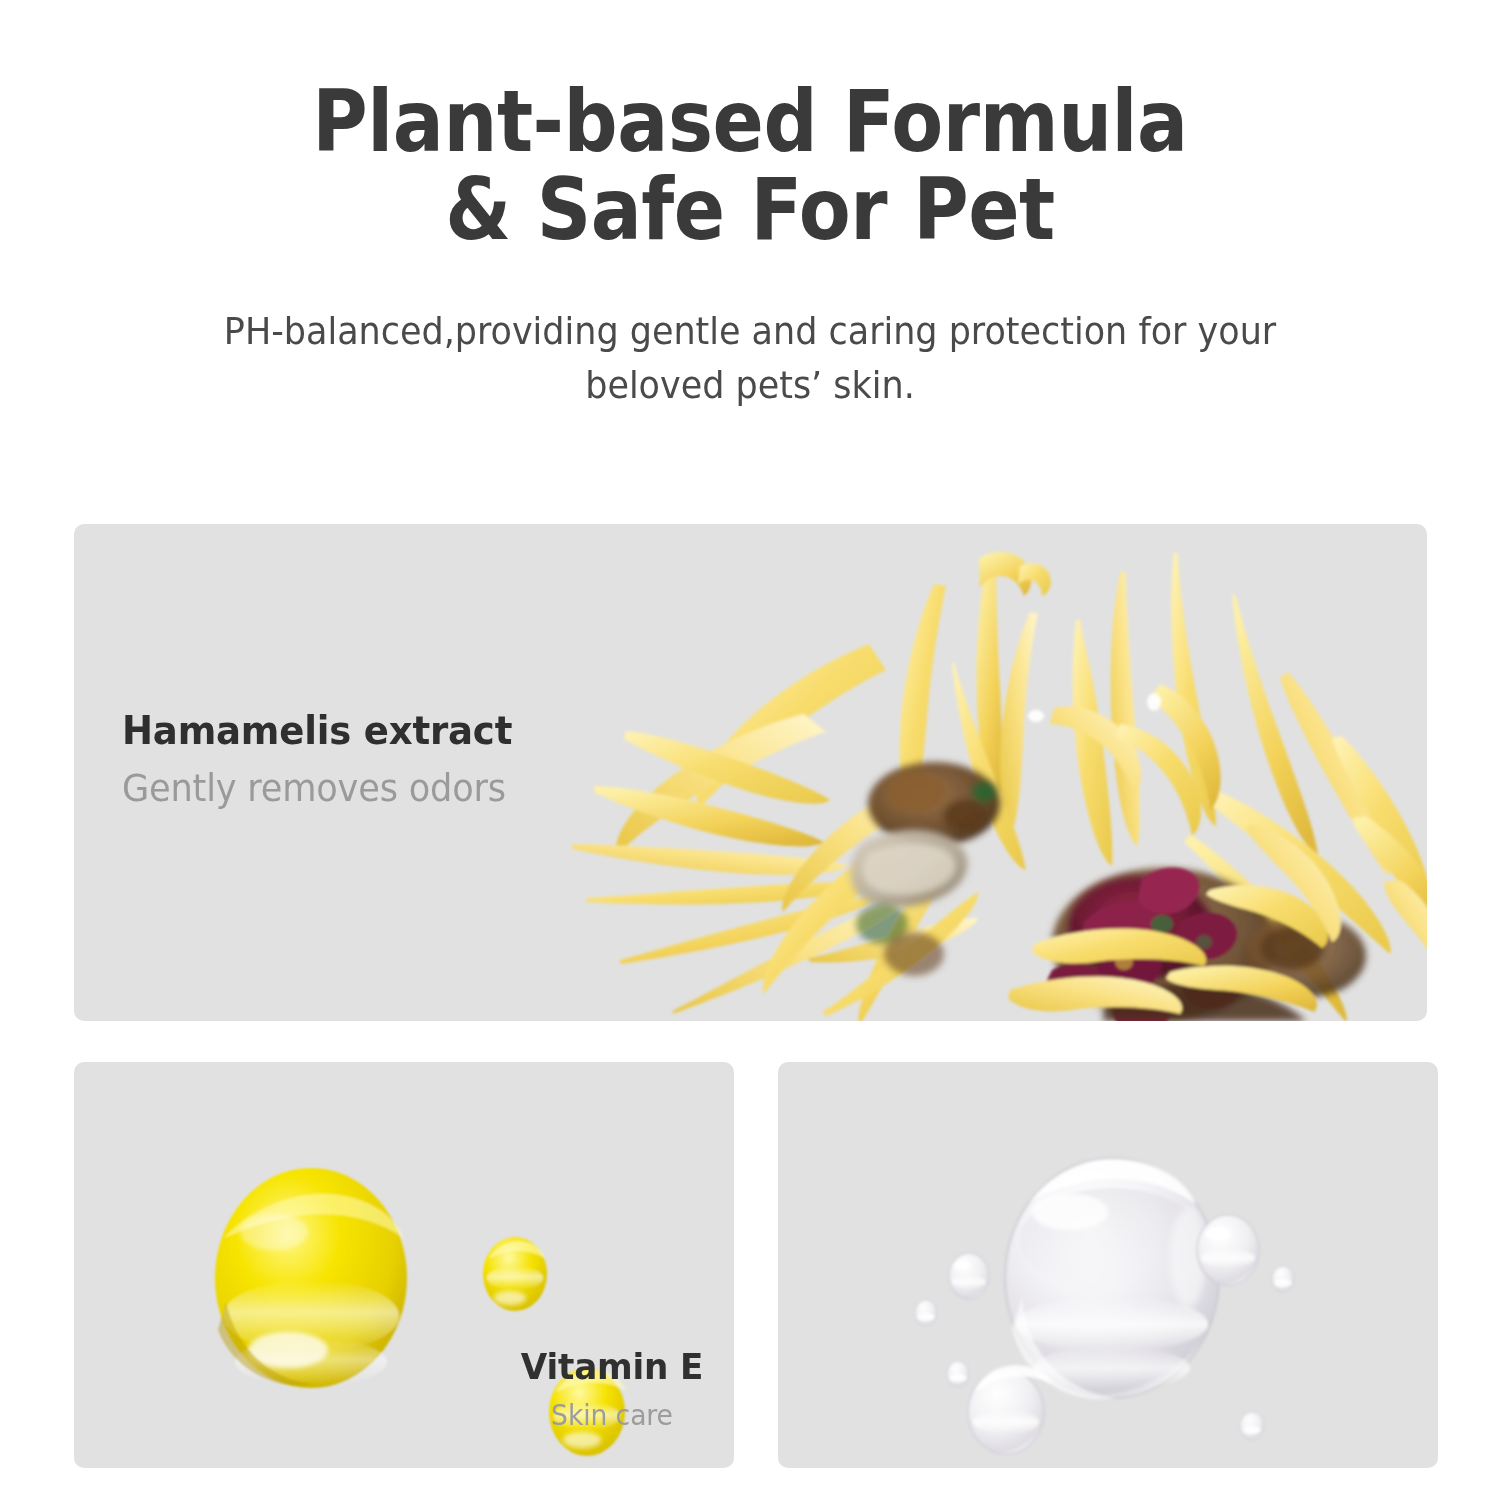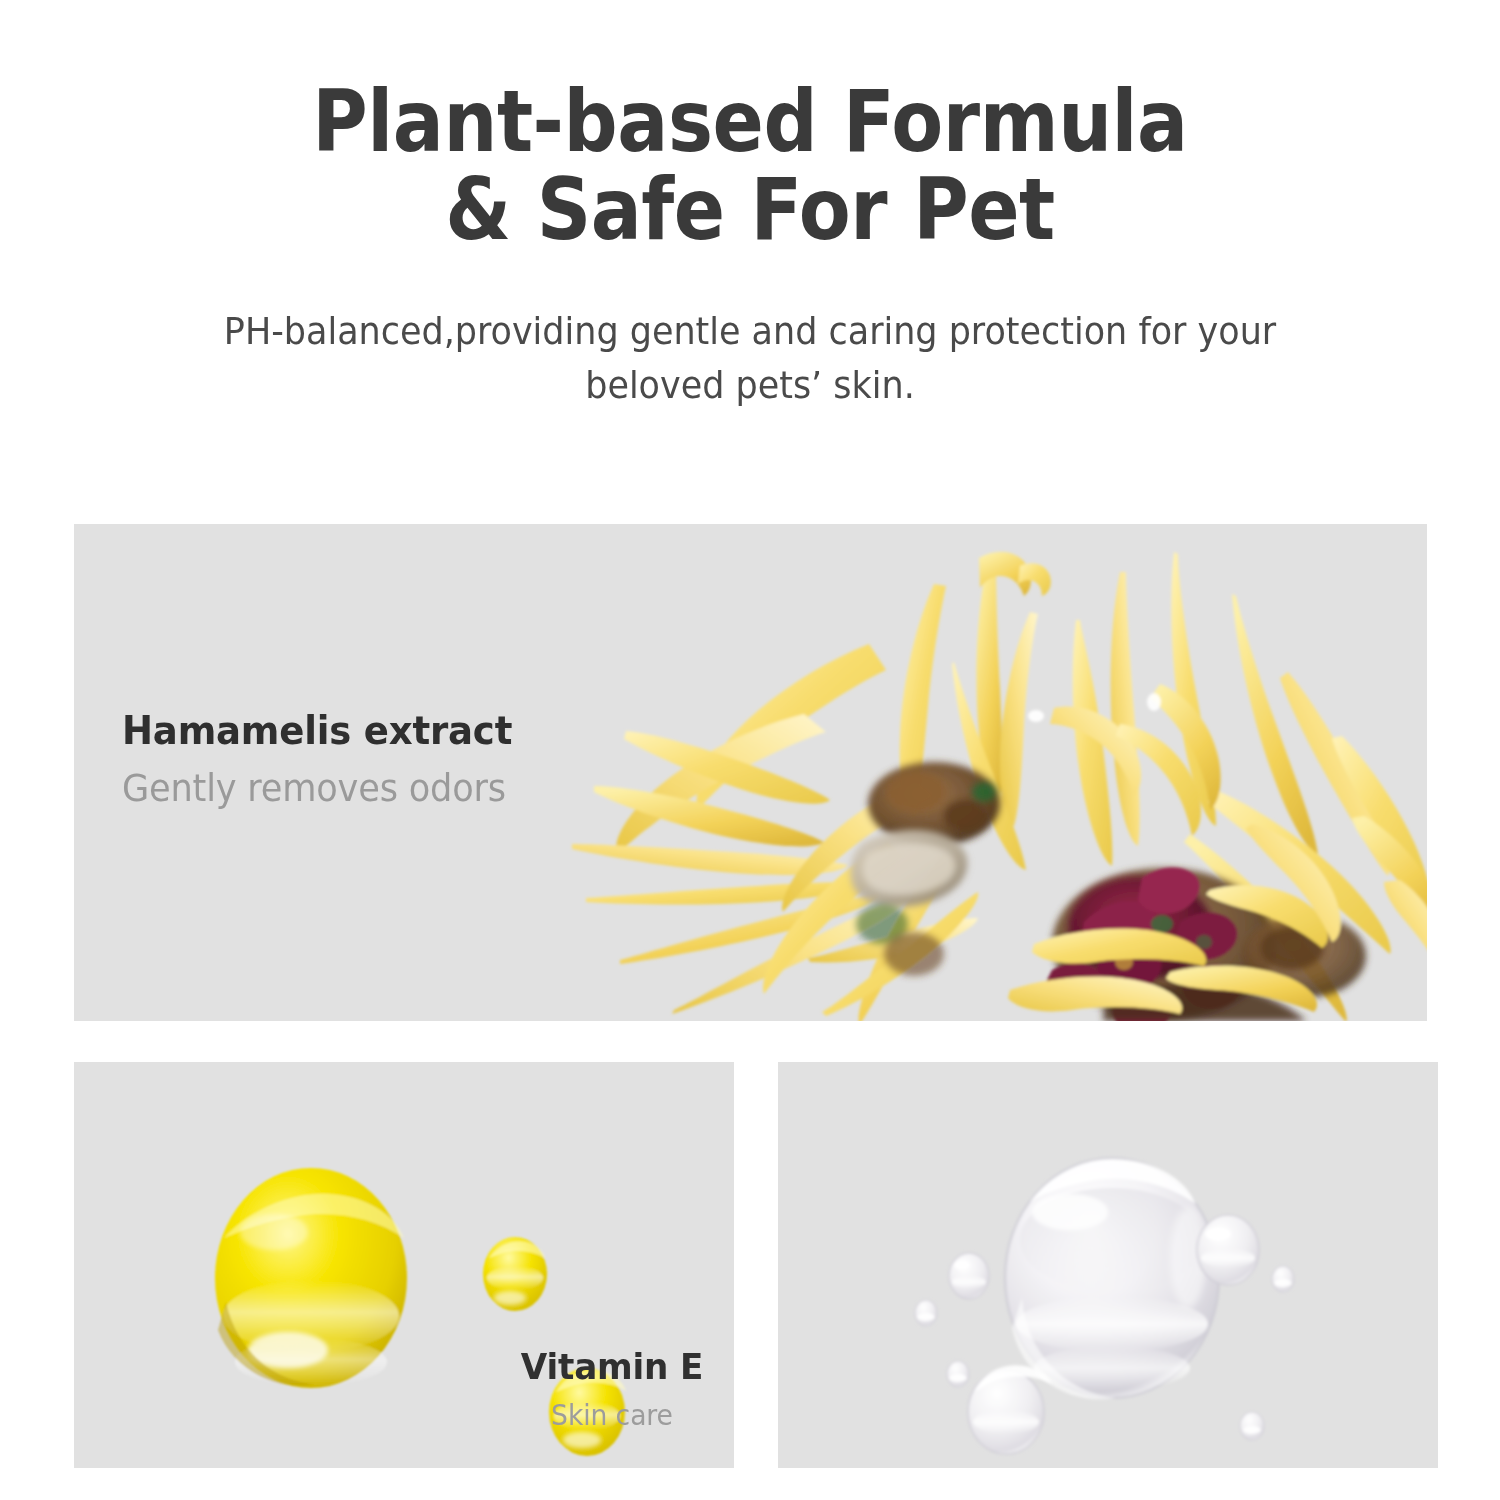--- a/index.html
+++ b/index.html
@@ -50,21 +50,21 @@
     color: #4a4a4a;
     transform: scaleX(0.92);
     transform-origin: center top;
     white-space: pre-line;
   }
 
   
   .card {
     position: absolute;
     background: #e1e1e1;
-    border-radius: 0;
+    border-radius: 10px;
     overflow: hidden;
   }
 
   .card-hero {
     left: 74px;
     top: 524px;
     width: 1353px;
     height: 497px;
   }
 

